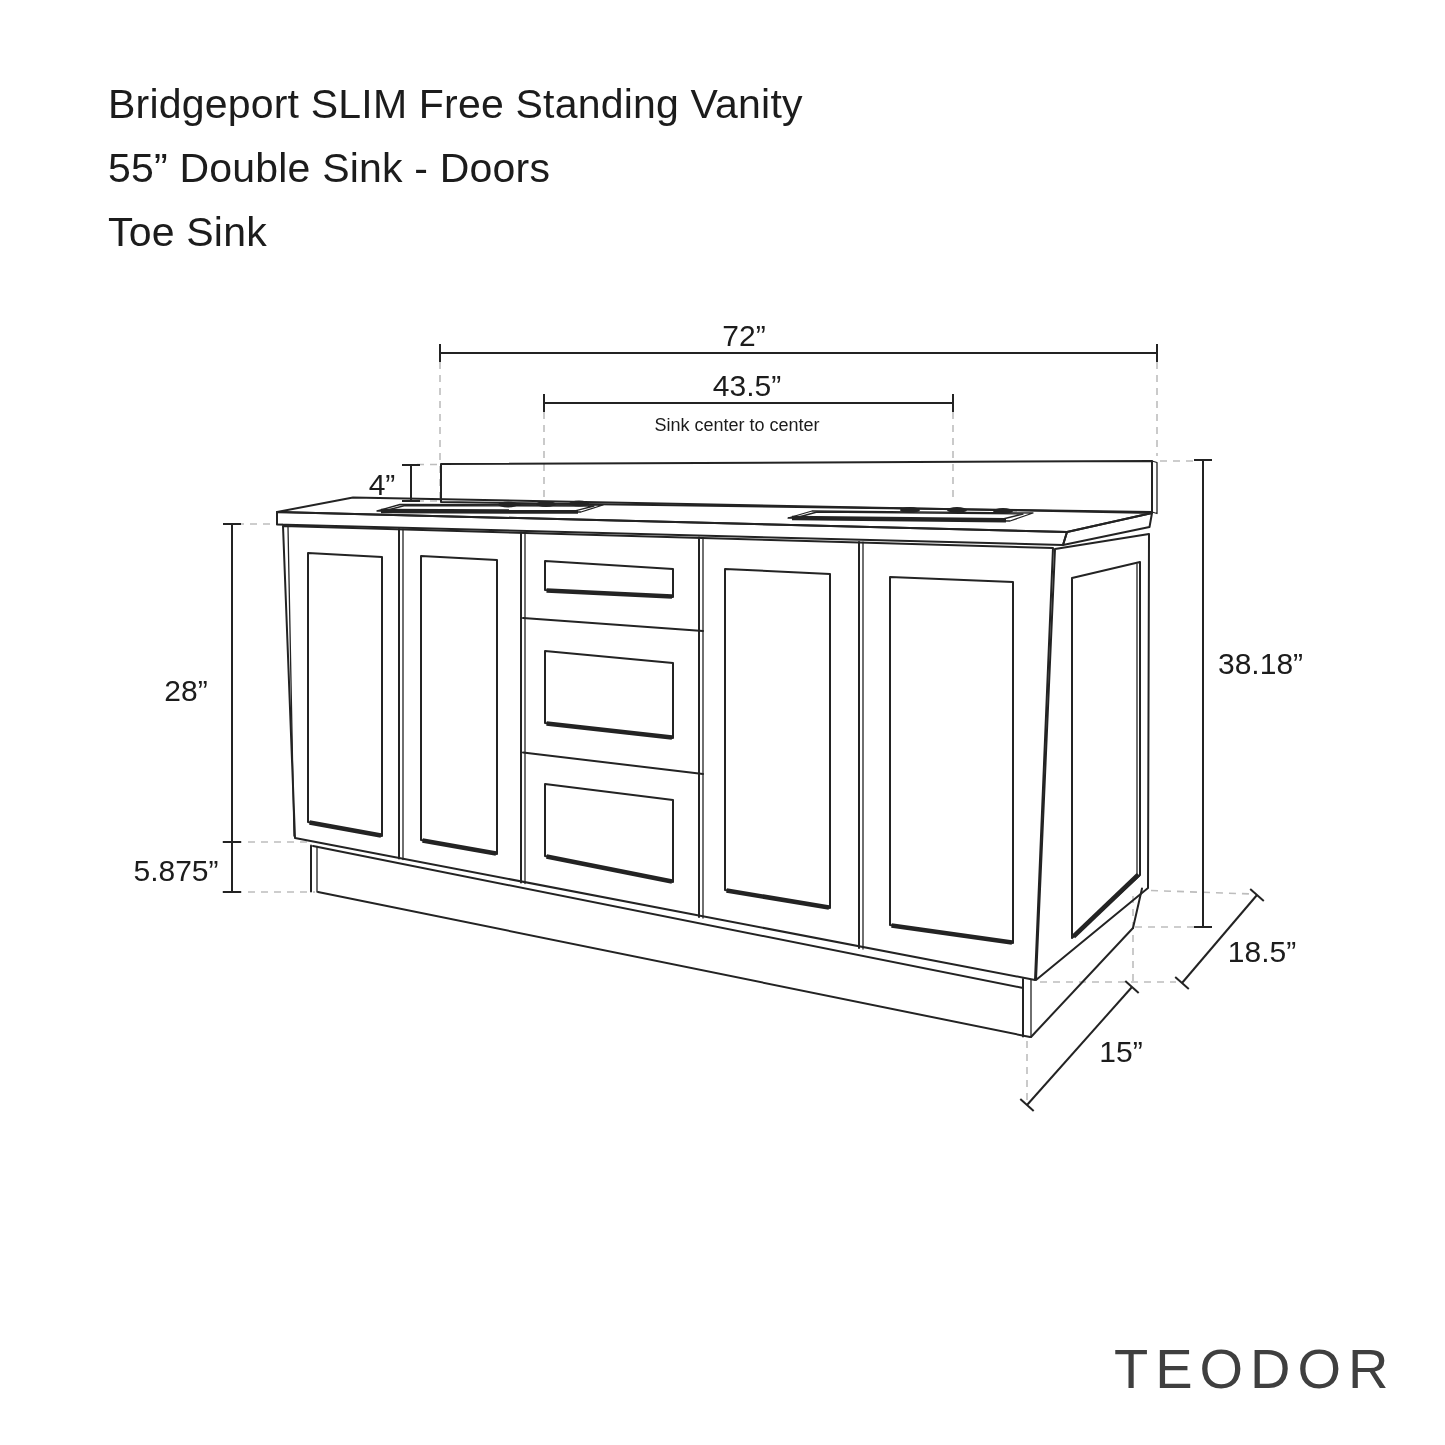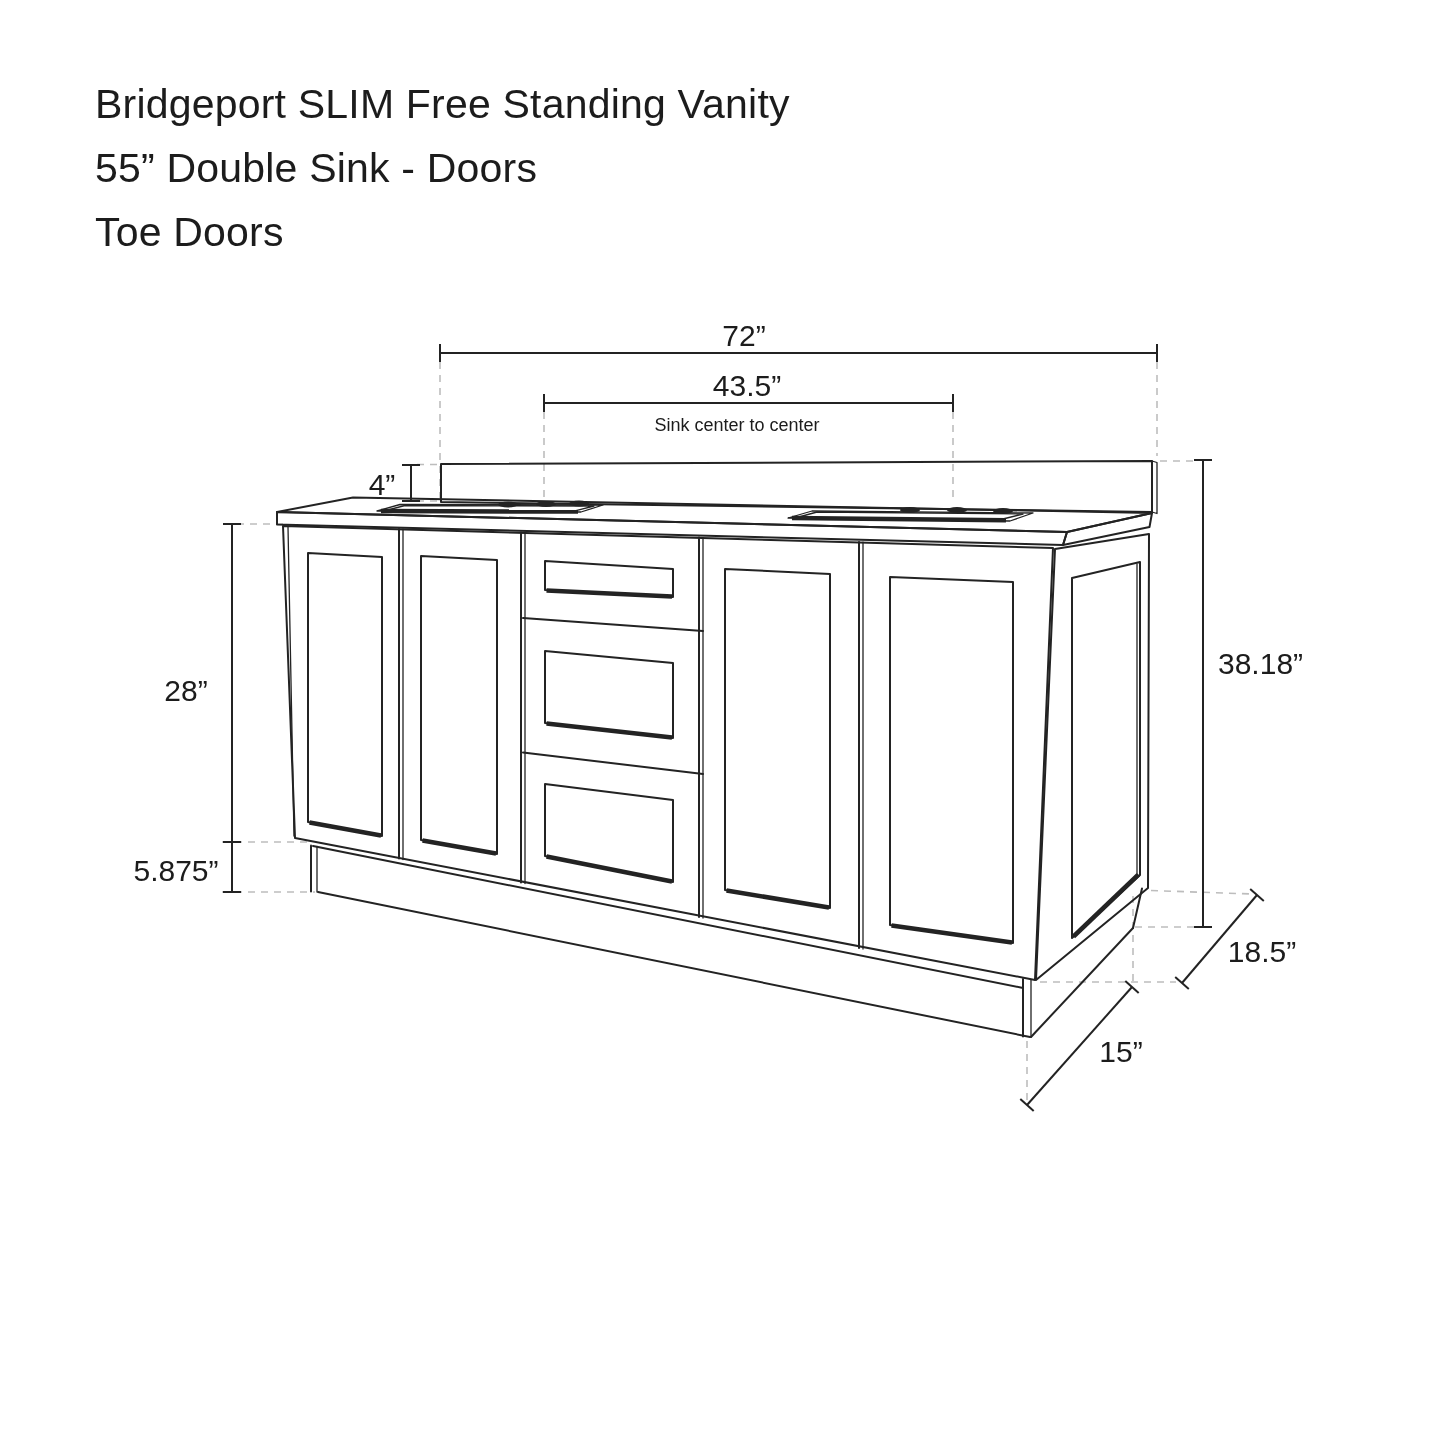--- a/index.html
+++ b/index.html
@@ -1,21 +1,21 @@
 <!DOCTYPE html>
 <html style="--background: #ffffff; --ink: #232323; --dash: #bdbdbd; --text: #1c1c1c; --brand: #3f3f3f;"><head>
 <meta charset="utf-8">
 <style>
   :root{
     --background:#ffffff; --ink:#232323; --dash:#bdbdbd; --text:#1c1c1c; --brand:#3f3f3f;
   }
   html,body{margin:0;padding:0;background:#fff;}
   .stage{position:relative;width:1445px;height:1445px;background:var(--background);
          font-family:"Liberation Sans",sans-serif;overflow:hidden;}
-  .title-block{position:absolute;left:95px;top:72px;color:var(--text);
+  .title-block{position:absolute;left:108px;top:72px;color:var(--text);
                font-size:41px;line-height:64px;font-weight:400;letter-spacing:.2px;}
   .drawing{position:absolute;left:0;top:0;width:1445px;height:1445px;}
   .brand{position:absolute;left:1114px;top:1336px;color:var(--brand);
          font-size:56px;font-weight:200;letter-spacing:7px;}
   
   .ink{stroke:var(--ink);stroke-width:2;fill:none;stroke-linejoin:round;stroke-linecap:round;}
   .thin{stroke-width:1.3;}
   .shadow{stroke:var(--ink);stroke-width:4.5;fill:none;stroke-linecap:butt;}
   .dash{stroke:var(--dash);stroke-width:1.6;stroke-dasharray:7 6;fill:none;}
   .dim{stroke:var(--ink);stroke-width:2;fill:none;stroke-linecap:butt;}
@@ -25,21 +25,21 @@
   .hole{fill:var(--ink);stroke:none;}
 </style>
 </head>
 <body>
 
 <div class="stage">
 
   <div class="title-block">
     <div>Bridgeport SLIM Free Standing Vanity</div>
     <div>55” Double Sink  - Doors</div>
-    <div>Toe Doors</div>
+    <div>Toe Sink</div>
   </div>
 
   <svg class="drawing" viewBox="0 0 1445 1445">
 
     <g>
       <line class="dash" x1="440" y1="362" x2="440" y2="498"></line>
       <line class="dash" x1="1157" y1="362" x2="1157" y2="456"></line>
       <line class="dash" x1="544" y1="412" x2="544" y2="500"></line>
       <line class="dash" x1="953" y1="412" x2="953" y2="503"></line>
       <line class="dash" x1="417" y1="464.5" x2="439" y2="464.5"></line>
@@ -203,13 +203,14 @@
 
     <g>
       <line class="dim" x1="1132" y1="987" x2="1027" y2="1105"></line>
       <line class="dim" x1="1125.3" y1="981" x2="1138.7" y2="993"></line>
       <line class="dim" x1="1020.3" y1="1099" x2="1033.7" y2="1111"></line>
       <text class="dim-text" x="1121" y="1062">15”</text>
     </g>
 
   </svg>
 
+  <div class="brand">TEODOR</div>
 </div>
 
 </body></html>

